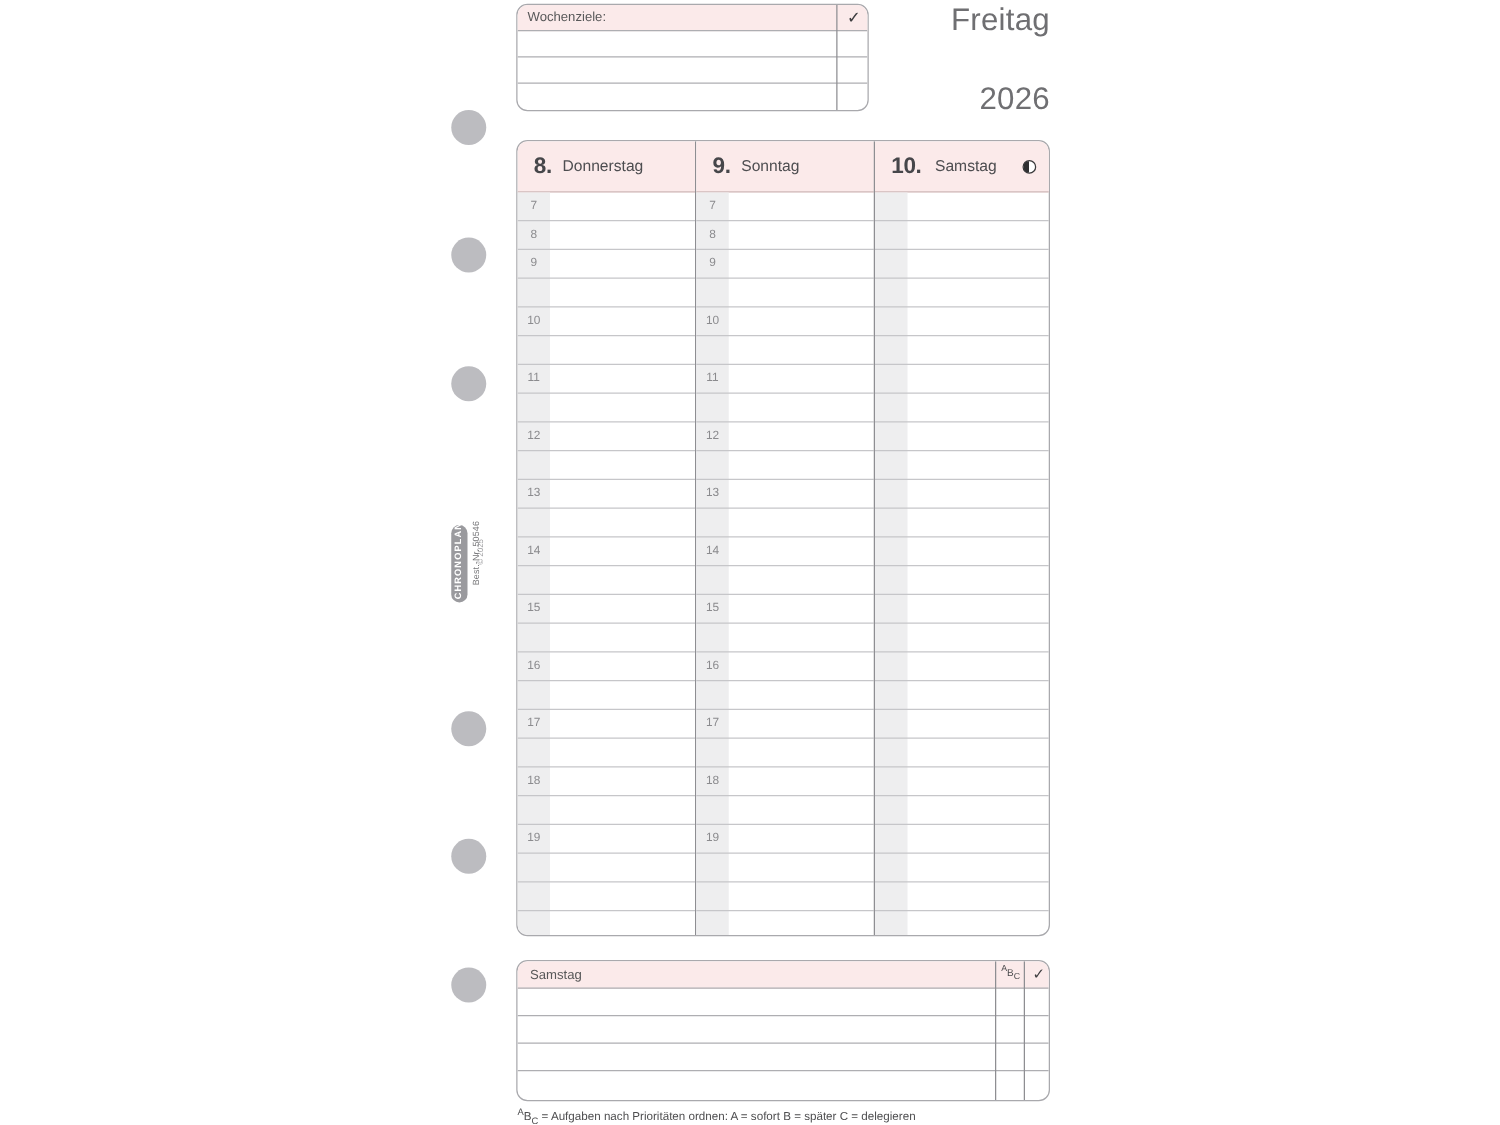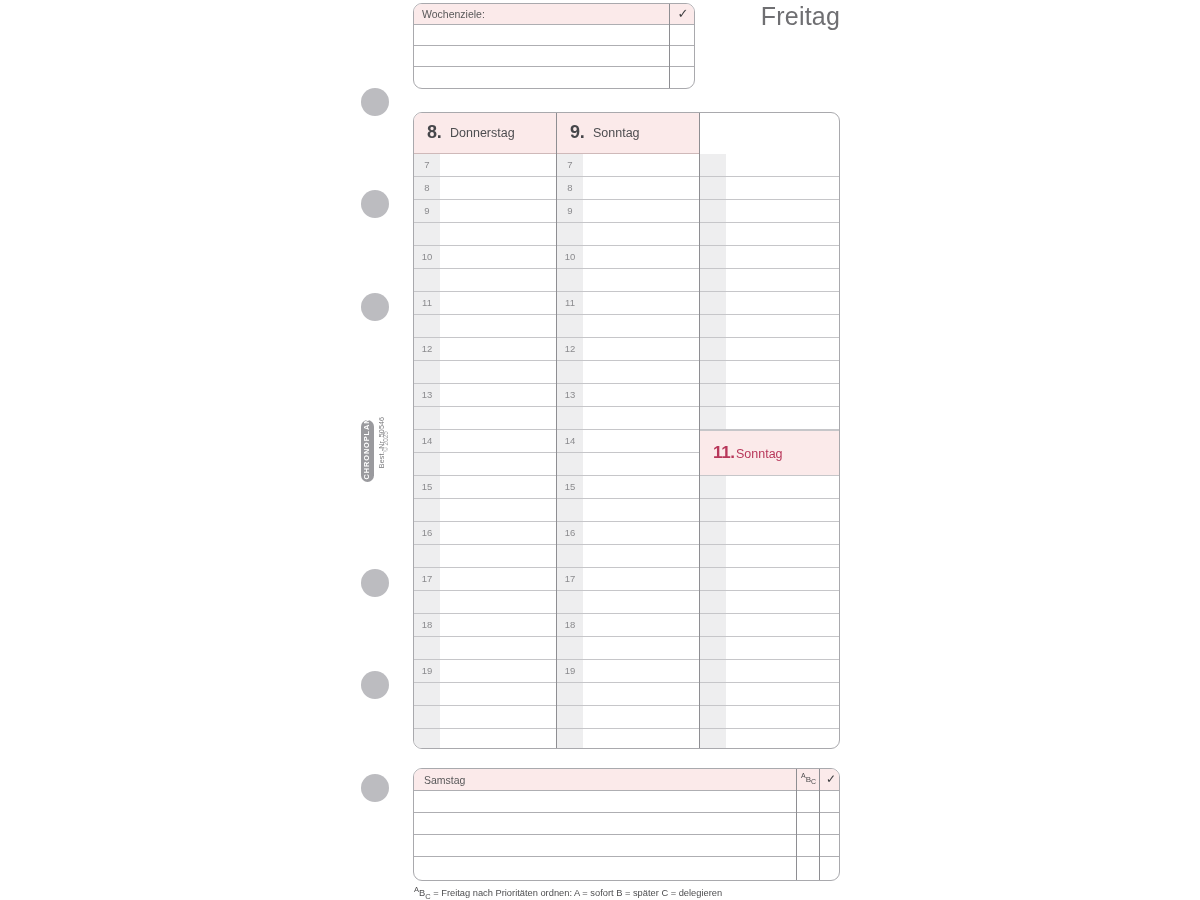--- a/index.html
+++ b/index.html
@@ -347,20 +347,21 @@
 
 <div class="spine">
   <div class="spine-best">Best.-Nr. 50546</div>
   <div class="spine-badge"></div>
   <div class="spine-brand">CHRONOPLAN</div>
   <div class="spine-copy">© 2025</div>
 </div>
 
 <div class="month-year">
   <div class="month">Freitag</div>
+  <div class="year">2026</div>
 </div>
 
 <div class="card" id="goals-box">
   <div class="goals-grid" id="goals-grid">
       <div class="goals-row head" style="top: 0px;">
         <div class="goals-label">Wochenziele:</div>
       </div>
       <div class="goals-row" style="top: 21px;"></div>
       <div class="goals-row" style="top: 42px;"></div>
       <div class="goals-row last" style="top: 63px;"></div>
@@ -483,20 +484,25 @@
       </div>
       <div class="hrow" style="top: 524px;"></div>
       <div class="hrow" style="top: 547px;">
         <div class="hlabel">19</div>
       </div>
       <div class="hrow" style="top: 570px;"></div>
       <div class="hrow" style="top: 593px;"></div>
       <div class="hrow" style="top: 616px;"></div>
     </div>
     <div class="daycol c2">
+      <div class="day-head">
+        <div class="day-num">10.</div>
+        <div class="day-name n2">Samstag</div>
+        <div class="moon"></div>
+      </div>
       <div class="gutter"></div>
       <div class="hrow" style="top: 41px;"></div>
       <div class="hrow" style="top: 64px;"></div>
       <div class="hrow" style="top: 87px;"></div>
       <div class="hrow" style="top: 110px;"></div>
       <div class="hrow" style="top: 133px;"></div>
       <div class="hrow" style="top: 156px;"></div>
       <div class="hrow" style="top: 179px;"></div>
       <div class="hrow" style="top: 202px;"></div>
       <div class="hrow" style="top: 225px;"></div>
@@ -510,24 +516,20 @@
       <div class="hrow" style="top: 409px;"></div>
       <div class="hrow" style="top: 432px;"></div>
       <div class="hrow" style="top: 455px;"></div>
       <div class="hrow" style="top: 478px;"></div>
       <div class="hrow" style="top: 501px;"></div>
       <div class="hrow" style="top: 524px;"></div>
       <div class="hrow" style="top: 547px;"></div>
       <div class="hrow" style="top: 570px;"></div>
       <div class="hrow" style="top: 593px;"></div>
       <div class="hrow" style="top: 616px;"></div>
-      <div class="sunday-block" style="top: 317px; height: 46px;">
-        <div class="sun-num">11.</div>
-        <div class="sun-name">Sonntag</div>
-      </div>
     </div>
   </div>
 
 <div class="card" id="tasks-box">
   <div id="tasks-rows">
       <div class="task-row head" style="top: 0px;">
         <div class="task-label">Samstag</div>
       </div>
       <div class="task-row" style="top: 22px;"></div>
       <div class="task-row" style="top: 44px;"></div>
@@ -535,13 +537,13 @@
       <div class="task-row last" style="top: 88px;"></div>
     </div>
   <div class="task-abc-col">
     <div class="abc-head"><span class="a">A</span><span>B</span><span class="c">C</span></div>
   </div>
   <div class="task-chk-col">
     <div class="chk-head">✓</div>
   </div>
 </div>
 
-<div class="footnote"><span class="a">A</span><span>B</span><span class="c">C</span><span> = Freitag nach Prioritäten ordnen: A = sofort   B = später   C = delegieren</span></div>
+<div class="footnote"><span class="a">A</span><span>B</span><span class="c">C</span><span> = Aufgaben nach Prioritäten ordnen: A = sofort   B = später   C = delegieren</span></div>
 
 </body></html>

